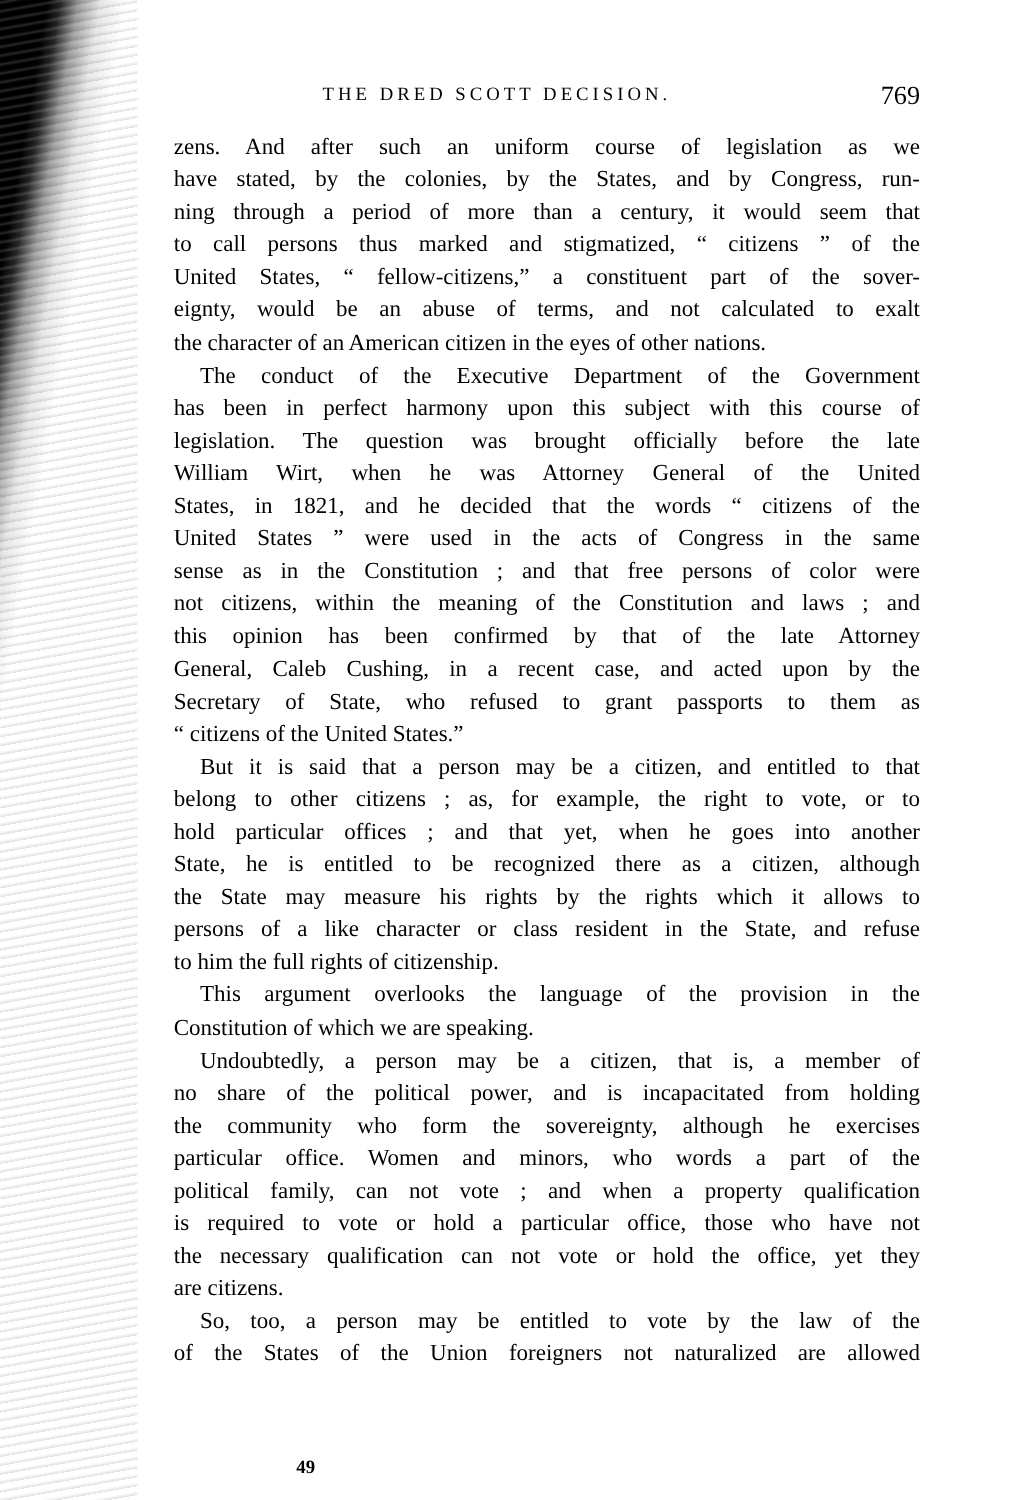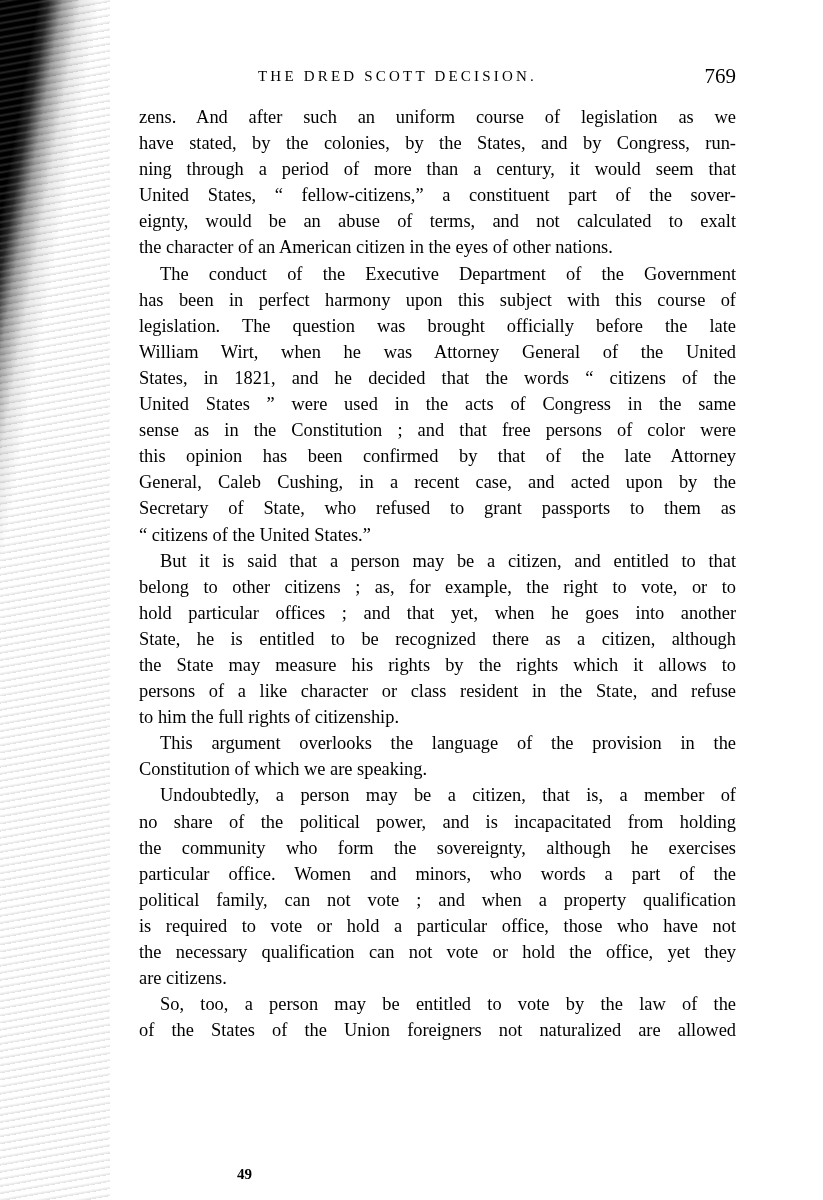--- a/index.html
+++ b/index.html
@@ -32,32 +32,34 @@
 <div class="header">
   <span class="running-title">THE DRED SCOTT DECISION.</span>
   <span class="page-number">769</span>
 </div>
 
 <div class="body-text" id="body-text">
     <div>
       <span class="line">zens.  And after such an uniform course of legislation as we</span>
       <span class="line">have stated, by the colonies, by the States, and by Congress, run-</span>
       <span class="line">ning through a period of more than a century, it would seem that</span>
+      <span class="line">to call persons thus marked and stigmatized, “ citizens ” of the</span>
       <span class="line">United States, “ fellow-citizens,” a constituent part of the sover-</span>
       <span class="line">eignty, would be an abuse of terms, and not calculated to exalt</span>
       <span class="line last">the character of an American citizen in the eyes of other nations.</span>
     </div>
     <div>
       <span class="line indent">The conduct of the Executive Department of the Government</span>
       <span class="line">has been in perfect harmony upon this subject with this course of</span>
       <span class="line">legislation.  The question was brought officially before the late</span>
       <span class="line">William Wirt, when he was Attorney General of the United</span>
       <span class="line">States, in 1821, and he decided that the words “ citizens of the</span>
       <span class="line">United States ” were used in the acts of Congress in the same</span>
       <span class="line">sense as in the Constitution ; and that free persons of color were</span>
+      <span class="line">not citizens, within the meaning of the Constitution and laws ; and</span>
       <span class="line">this opinion has been confirmed by that of the late Attorney</span>
       <span class="line">General, Caleb Cushing, in a recent case, and acted upon by the</span>
       <span class="line">Secretary of State, who refused to grant passports to them as</span>
       <span class="line last">“ citizens of the United States.”</span>
     </div>
     <div>
       <span class="line indent">But it is said that a person may be a citizen, and entitled to that</span>
       <span class="line">belong to other citizens ; as, for example, the right to vote, or to</span>
       <span class="line">hold particular offices ; and that yet, when he goes into another</span>
       <span class="line">State, he is entitled to be recognized there as a citizen, although</span>

